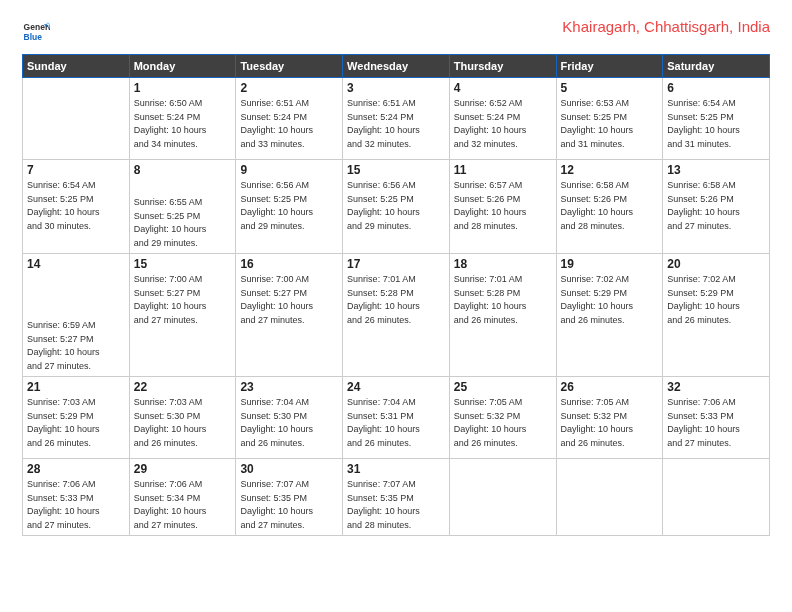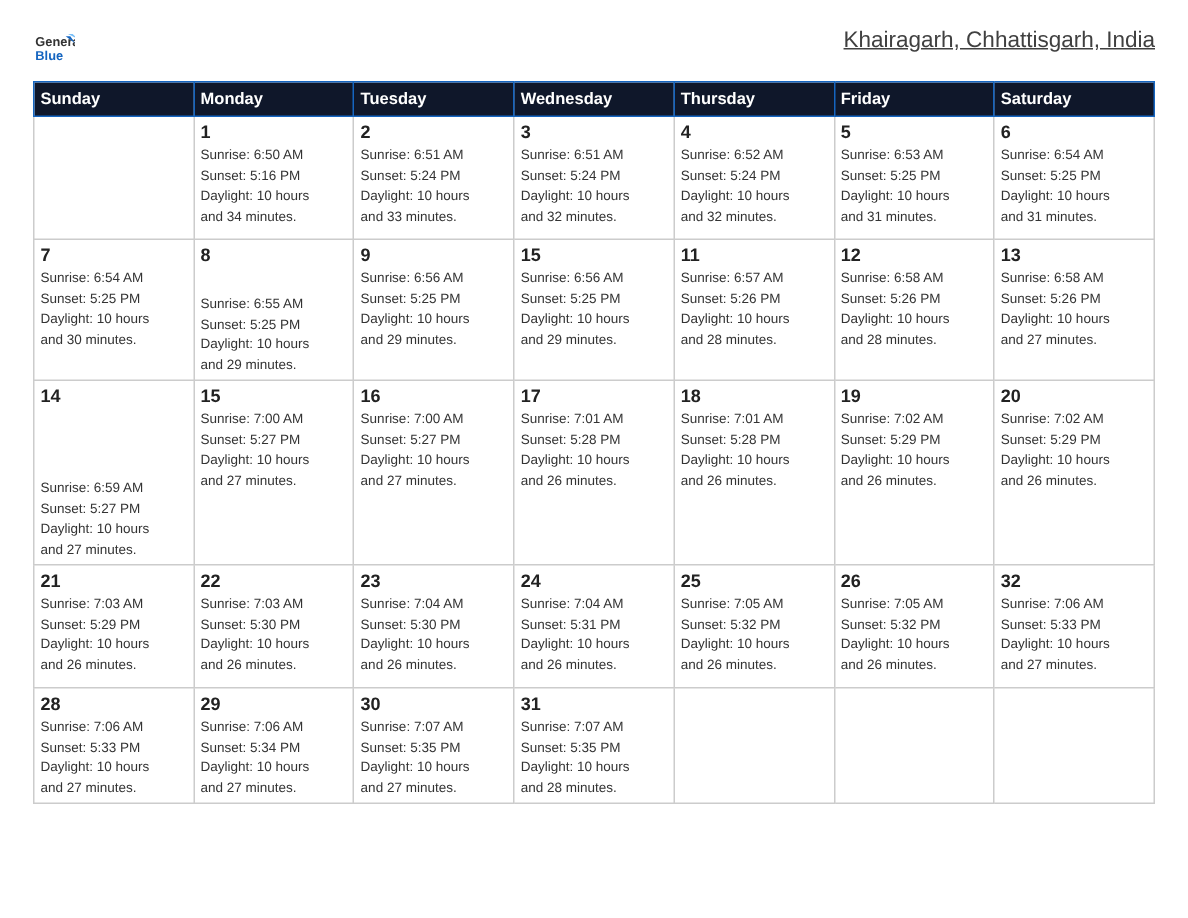--- a/index.html
+++ b/index.html
@@ -35,30 +35,29 @@
       text-align: right;
     }
     .month-title {
       font-size: 32px;
       font-weight: normal;
       color: #222;
       line-height: 1.1;
     }
     .location {
       font-size: 15px;
-      color: #404040;
-      text-decoration: underline;
+      color: #ef4444;
     }
     table {
       width: 100%;
       border-collapse: collapse;
       table-layout: fixed;
     }
     thead tr th {
-      background: #0f172a;
+      background: #404040;
       color: #fff;
       font-size: 11px;
       font-weight: bold;
       padding: 5px 4px;
       text-align: left;
       border: 1px solid #1565c0;
     }
     tbody tr td {
       border: 1px solid #ccc;
       vertical-align: top;
@@ -119,21 +118,21 @@
           <th>Friday</th>
           <th>Saturday</th>
         </tr>
     </thead>
     <tbody id="calendar-body">
     <tr>
           <td class="empty-cell"></td>
           <td>
             <span class="day-number">1</span>
             <div class="day-info" style="white-space: pre-line;">Sunrise: 6:50 AM
-Sunset: 5:16 PM
+Sunset: 5:24 PM
 Daylight: 10 hours
 and 34 minutes.</div>
           </td>
           <td>
             <span class="day-number">2</span>
             <div class="day-info" style="white-space: pre-line;">Sunrise: 6:51 AM
 Sunset: 5:24 PM
 Daylight: 10 hours
 and 33 minutes.</div>
           </td>

